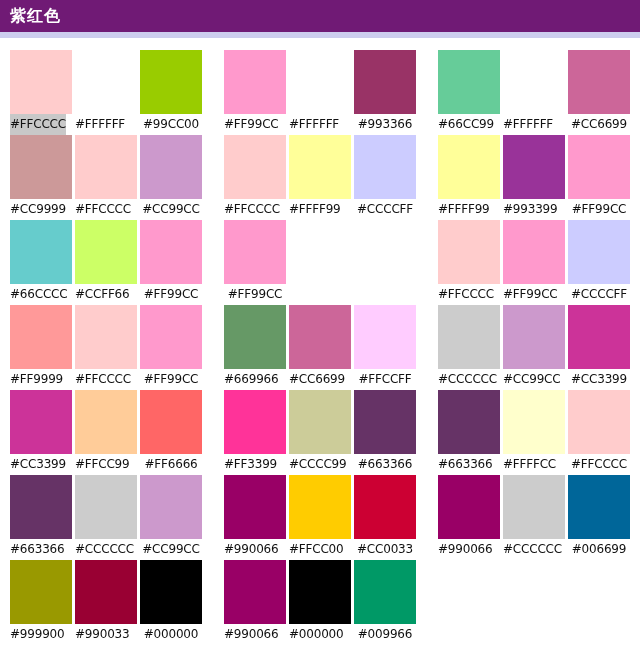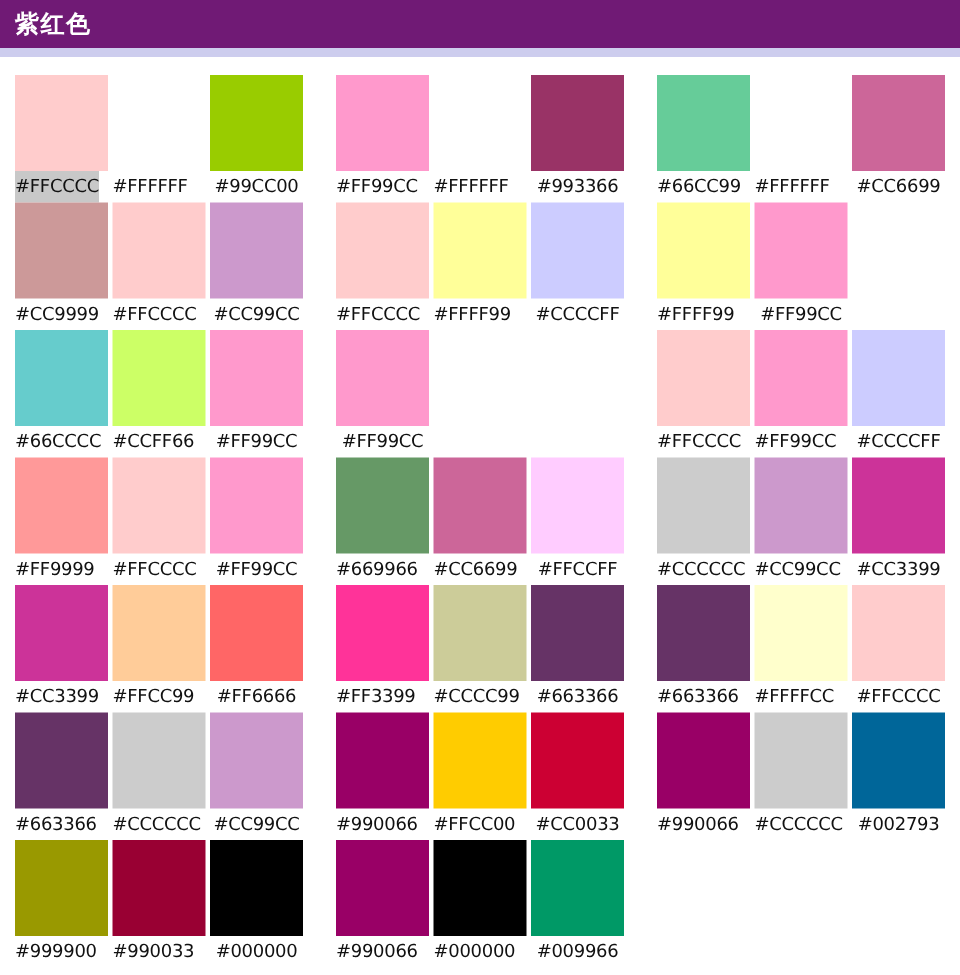--- a/index.html
+++ b/index.html
@@ -311,20 +311,24 @@
               <div class="swatch-chip" style="background: rgb(204, 102, 153);"></div>
               <div class="swatch-label">#CC6699</div>
             </div>
           </div>
           <div class="swatch-row">
             <div class="swatch-cell">
               <div class="swatch-chip" style="background: rgb(255, 255, 153);"></div>
               <div class="swatch-label">#FFFF99</div>
             </div>
             <div class="swatch-cell">
+              <div class="swatch-chip" style="background: rgb(153, 51, 153);"></div>
+              <div class="swatch-label">#993399</div>
+            </div>
+            <div class="swatch-cell">
               <div class="swatch-chip" style="background: rgb(255, 153, 204);"></div>
               <div class="swatch-label">#FF99CC</div>
             </div>
           </div>
           <div class="swatch-row">
             <div class="swatch-cell">
               <div class="swatch-chip" style="background: rgb(255, 204, 204);"></div>
               <div class="swatch-label">#FFCCCC</div>
             </div>
             <div class="swatch-cell">
@@ -368,20 +372,20 @@
             <div class="swatch-cell">
               <div class="swatch-chip" style="background: rgb(153, 0, 102);"></div>
               <div class="swatch-label">#990066</div>
             </div>
             <div class="swatch-cell">
               <div class="swatch-chip" style="background: rgb(204, 204, 204);"></div>
               <div class="swatch-label">#CCCCCC</div>
             </div>
             <div class="swatch-cell">
               <div class="swatch-chip" style="background: rgb(0, 102, 153);"></div>
-              <div class="swatch-label">#002793</div>
+              <div class="swatch-label">#006699</div>
             </div>
           </div>
         </div>
       </div>
   </div>
 
 </div>
 
 </body></html>

